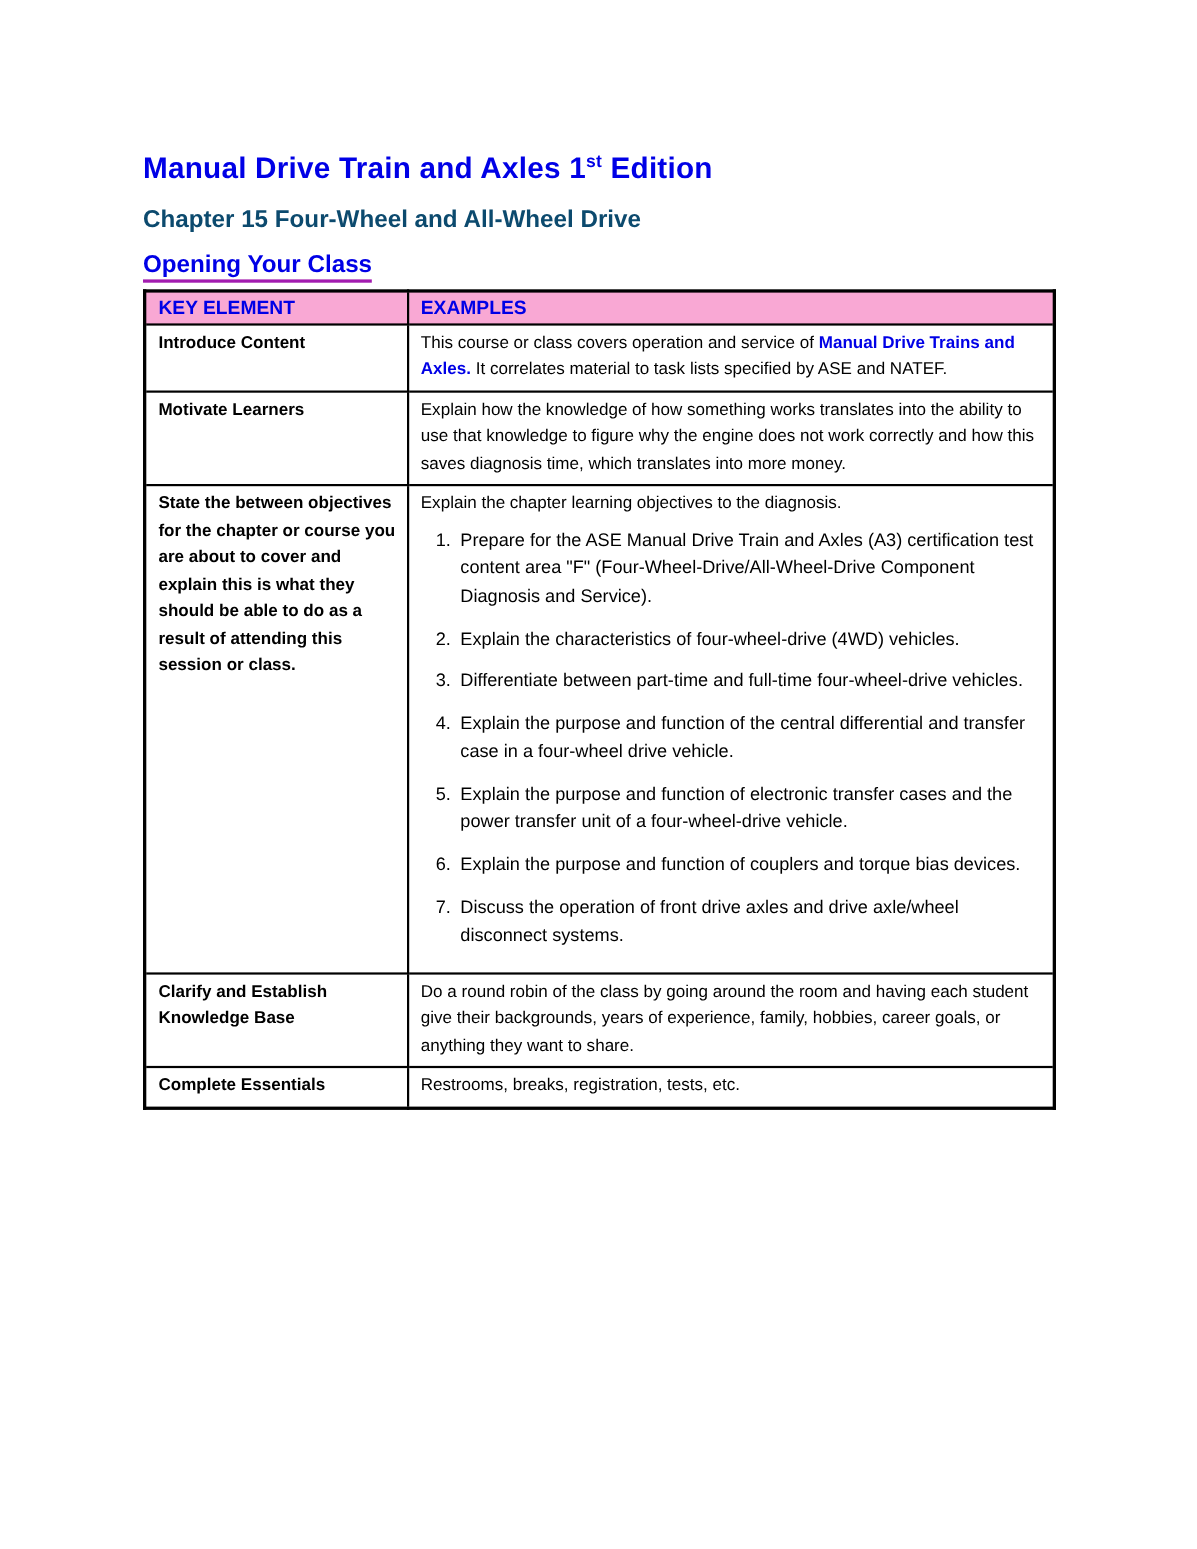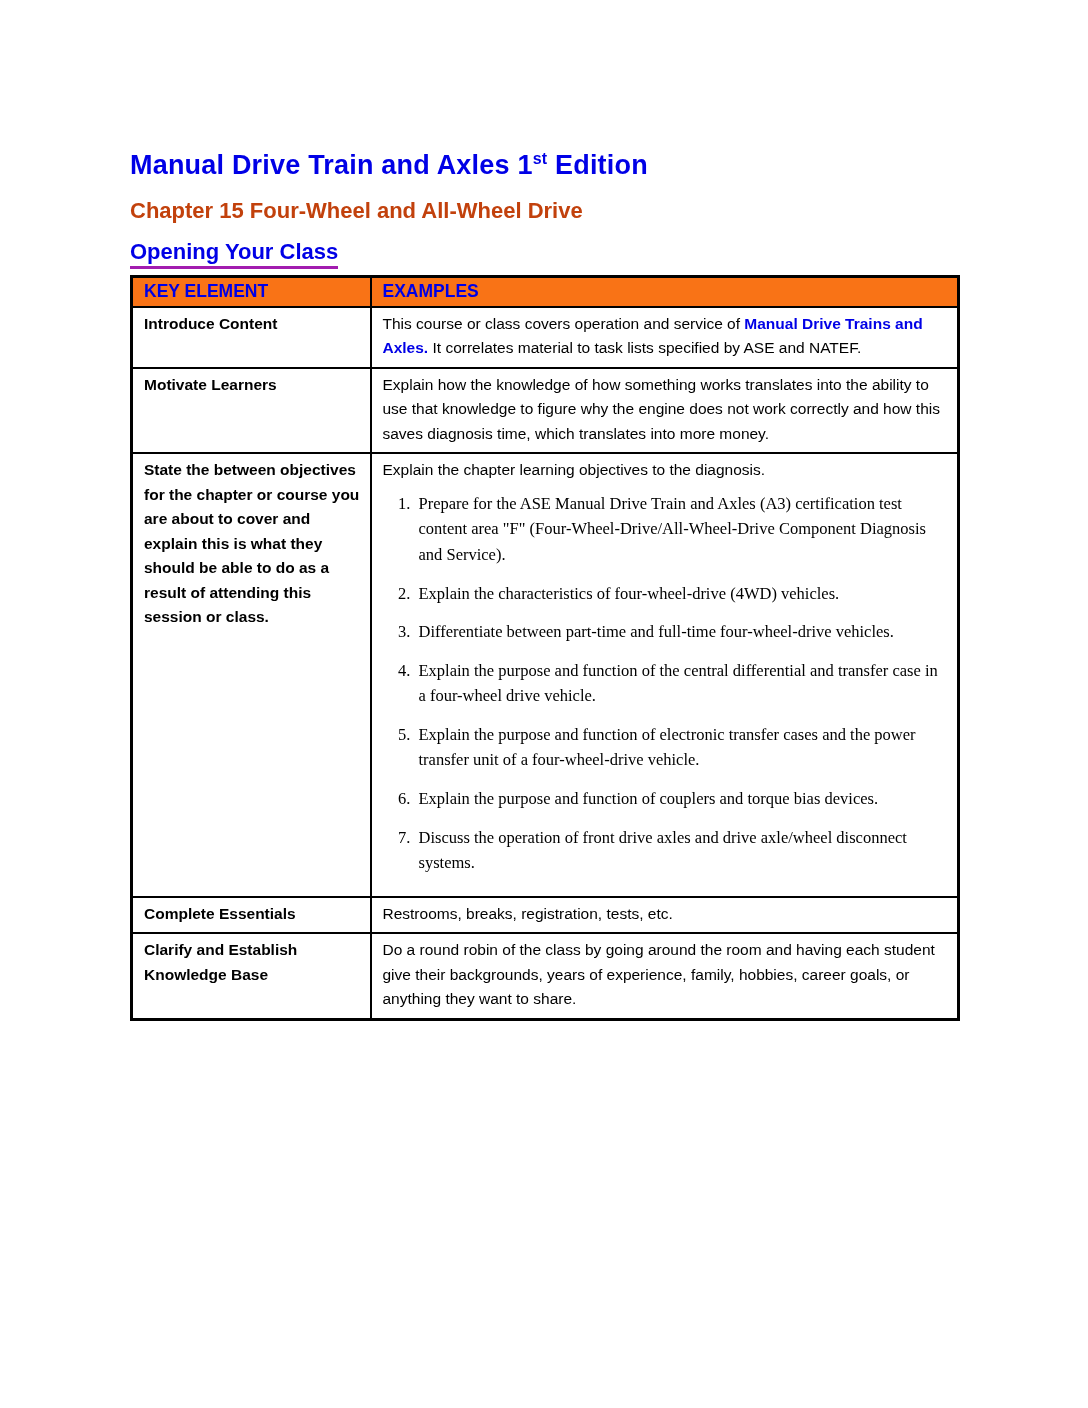--- a/index.html
+++ b/index.html
@@ -10,37 +10,37 @@
   body {
     width: 1088px;
     height: 1408px;
     position: relative;
     font-family: "Liberation Sans", sans-serif;
     color: #000000;
   }
   .content {
     position: absolute;
     left: 130px;
-    top: 150px;
+    top: 138px;
     width: 834px;
   }
   .h1 {
     color: #0000E6;
     font-weight: bold;
     font-size: 27px;
     letter-spacing: 0.2px;
     margin: 0 0 17px 0;
   }
   .h1 sup {
     font-size: 16px;
     vertical-align: super;
     line-height: 0;
   }
   .h2 {
-    color: #c2410c;
+    color: #0c4a6e;
     font-weight: bold;
     font-size: 22px;
     margin: 0 0 15px 0;
   }
   .h3 {
     color: #0000E6;
     font-weight: bold;
     font-size: 22px;
     display: inline-block;
     border-bottom: 3px solid #a21caf;
@@ -52,21 +52,21 @@
     width: 830px;
     border: 3px solid #000000;
     table-layout: fixed;
   }
   table.guide th, table.guide td {
     border: 2px solid #000000;
     vertical-align: top;
     text-align: left;
   }
   table.guide th {
-    background: #f97316;
+    background: #f9a8d4;
     color: #0000E6;
     font-size: 17.5px;
     font-weight: bold;
     padding: 3px 9px 4px 11px;
   }
   col.key-col { width: 239px; }
   td.key-cell {
     font-weight: bold;
     font-size: 15.5px;
     line-height: 1.58;
@@ -81,21 +81,20 @@
     color: #0000E6;
     font-weight: bold;
   }
   .italic-caps {
     font-style: italic;
     font-weight: 600;
   }
   ol.objectives {
     margin: 8px 0 2px 0;
     padding-left: 32px;
-    font-family: Liberation Serif, serif;
   }
   ol.objectives li {
     font-size: 16.5px;
     line-height: 1.55;
     margin-bottom: 13px;
     padding-left: 4px;
   }
   ol.objectives li:last-child { margin-bottom: 14px; }
 </style>
 </head>
@@ -140,23 +139,23 @@
             <li>Explain the characteristics of four-wheel-drive (4WD) vehicles.</li>
             <li>Differentiate between part-time and full-time four-wheel-drive vehicles.</li>
             <li>Explain the purpose and function of the central differential and transfer case in a four-wheel drive vehicle.</li>
             <li>Explain the purpose and function of electronic transfer cases and the power transfer unit of a four-wheel-drive vehicle.</li>
             <li>Explain the purpose and function of couplers and torque bias devices.</li>
             <li>Discuss the operation of front drive axles and drive axle/wheel disconnect systems.</li>
           </ol>
         </td>
       </tr>
       <tr>
+        <td class="key-cell">Clarify and Establish Knowledge Base</td>
+        <td class="example-cell">Do a round robin of the class by going around the room and having each student give their backgrounds, years of experience, family, hobbies, career goals, or anything they want to share.</td>
+      </tr>
+      <tr>
         <td class="key-cell">Complete Essentials</td>
         <td class="example-cell">Restrooms, breaks, registration, tests, etc.</td>
-      </tr>
-      <tr>
-        <td class="key-cell">Clarify and Establish Knowledge Base</td>
-        <td class="example-cell">Do a round robin of the class by going around the room and having each student give their backgrounds, years of experience, family, hobbies, career goals, or anything they want to share.</td>
       </tr>
     </tbody>
   </table>
 
 </div>
 
 </body></html>

